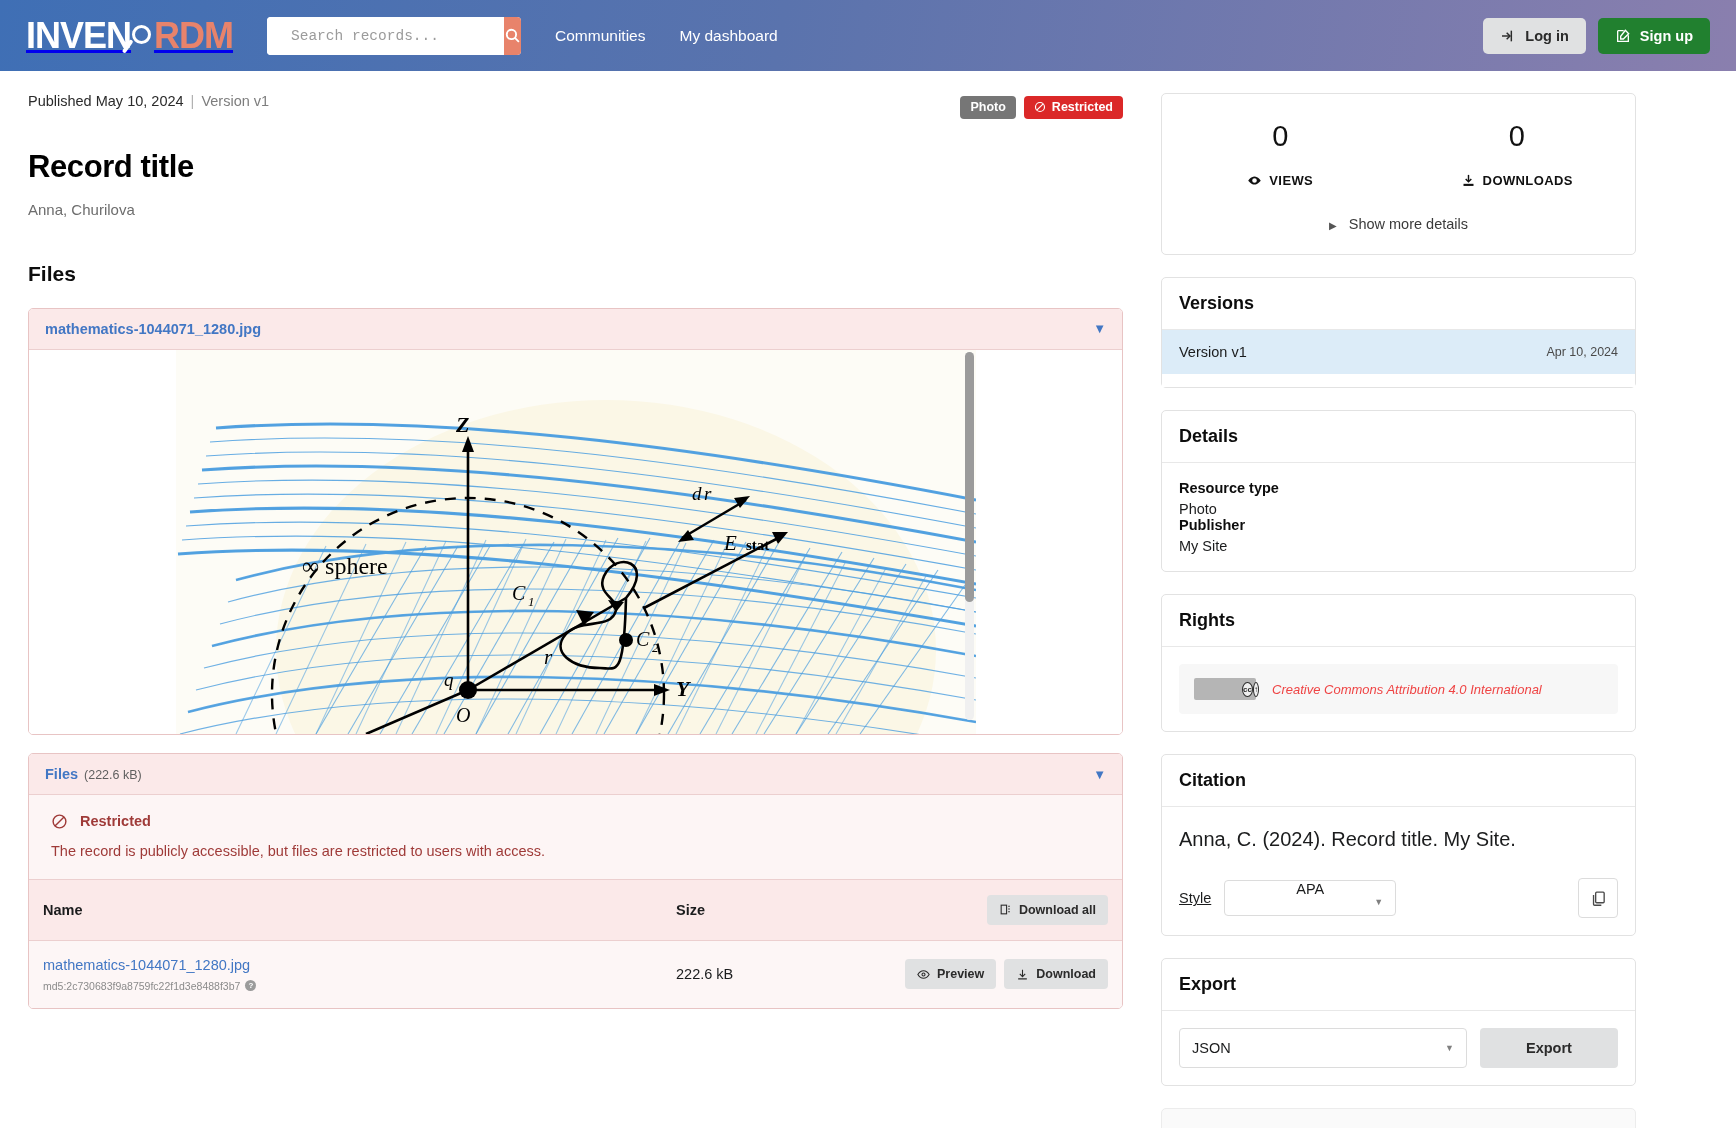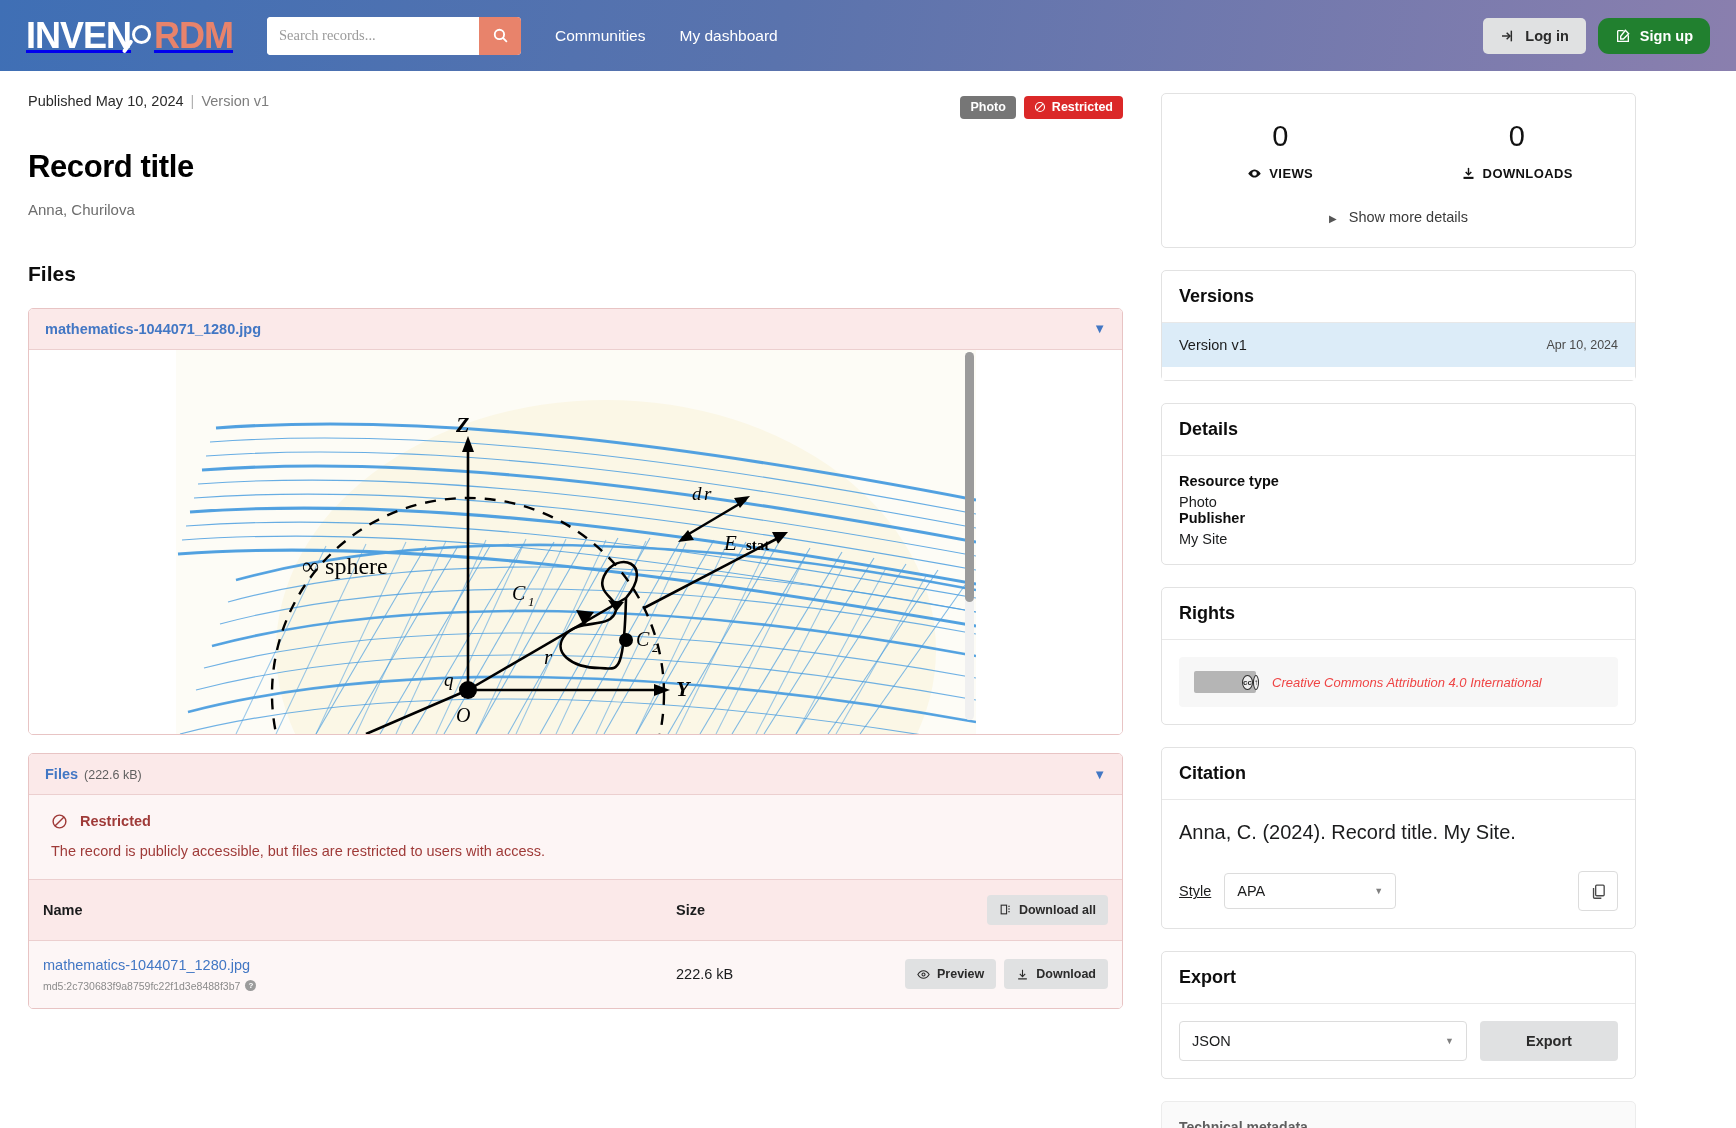--- a/index.html
+++ b/index.html
@@ -49,22 +49,22 @@
 
   .searchbar {
     margin-left: 34px;
     display: flex;
     width: 254px; height: 38px;
     border-radius: 4px; overflow: hidden;
     background: #fff;
   }
   .searchbar input {
     flex: 1; border: 0; outline: none;
-    padding: 0 12px; font-size: 14.5px;
-    font-family: Liberation Serif, serif;
+    padding: 0 24px; font-size: 14.5px;
+    font-family: Liberation Mono, monospace;
     color: #15803d;
   }
   .searchbar input::placeholder { color: #9b9b9b; }
   .search-btn {
     width: 42px; background: #e8836b;
     display: flex; align-items: center; justify-content: center;
     border: 0; cursor: pointer;
   }
   .search-btn svg { width: 17px; height: 17px; }
 
@@ -80,21 +80,21 @@
   .btn-login {
     background: #e0e1e2; color: #2b2b2b;
     border: 0; border-radius: 5px;
     height: 36px; padding: 0 17px;
     font-size: 14.5px; font-weight: 700;
     display: flex; align-items: center; gap: 9px;
     cursor: pointer; font-family: "Liberation Sans", sans-serif;
   }
   .btn-signup {
     background: #21802f; color: #fff;
-    border: 0; border-radius: 11px;
+    border: 0; border-radius: 5px;
     height: 36px; padding: 0 17px;
     font-size: 14.5px; font-weight: 700;
     display: flex; align-items: center; gap: 9px;
     cursor: pointer; font-family: "Liberation Sans", sans-serif;
   }
   .btn-login svg, .btn-signup svg { width: 16px; height: 16px; }
 
   
   .page {
     display: flex;
@@ -238,21 +238,21 @@
     border-bottom: 1px solid #e8e8e8; color: #0d0d0d;
   }
   .side-body { padding: 17px; }
 
   .stats-row {
     display: flex; padding: 27px 0 8px 0;
   }
   .stat { flex: 1; text-align: center; }
   .stat .num { font-size: 29px; font-weight: 400; color: #111; line-height: 1.05; }
   .stat .cap {
-    margin-top: 15px; font-size: 13px; font-weight: 700;
+    margin-top: 22px; font-size: 13px; font-weight: 700;
     letter-spacing: .4px; color: #111;
     display: flex; align-items: center; justify-content: center; gap: 7px;
   }
   .stat .cap svg { width: 15px; height: 15px; }
   .show-more {
     text-align: center; padding: 20px 0 22px 0;
     font-size: 14.5px; color: #3a3a3a; cursor: pointer;
   }
   .show-more .tri { font-size: 10px; margin-right: 8px; color: #555; }
 
@@ -293,21 +293,21 @@
   .select-box {
     border: 1px solid #dcdcdc; border-radius: 4px;
     height: 36px; display: flex; align-items: center;
     padding: 0 12px; font-size: 14.5px; background: #fff;
     cursor: pointer; color: #1b1c1d;
   }
   .select-box .carat {
     margin-left: auto; padding-left: 22px;
     color: #808080; font-size: 9px;
   }
-  .select-style { width: 172px; }
+  .select-style { width: 172px; flex-direction: column; }
   .copy-btn {
     margin-left: auto; width: 40px; height: 40px;
     border: 1px solid #dcdcdc; border-radius: 4px;
     background: #fff; display: flex; align-items: center;
     justify-content: center; cursor: pointer;
   }
   .copy-btn svg { width: 17px; height: 17px; }
 
   .export-row { display: flex; align-items: center; gap: 13px; }
   .select-export { flex: 1; height: 40px; }

